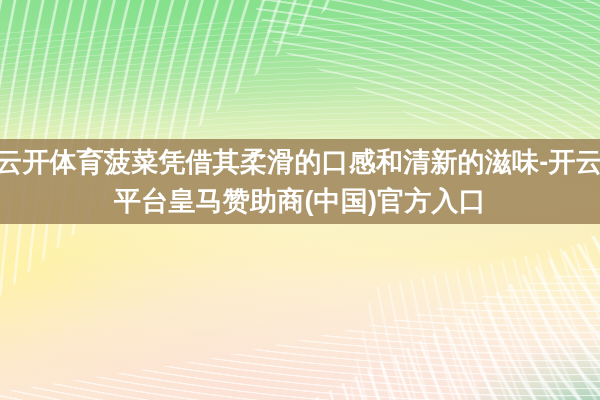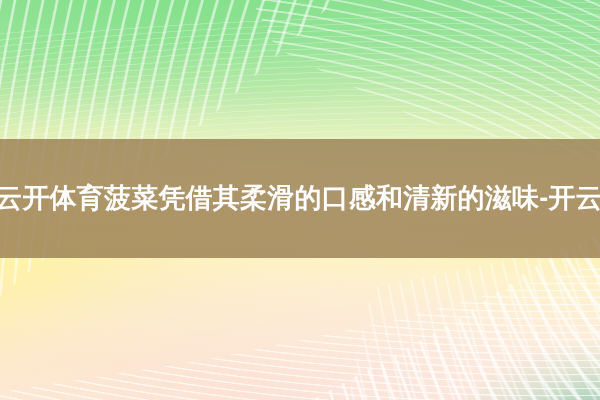--- a/index.html
+++ b/index.html
@@ -170,21 +170,21 @@
         rgba(255,252,230,0.40) 0%,
         rgba(255,252,235,0.0) 72%);
   }
 
   
   #title-band {
     position: absolute;
     left: 0;
     right: 0;
     top: 139px;
-    height: 119px;
+    height: 85px;
     background: rgba(150,122,78,0.78);
     display: flex;
     flex-direction: column;
     align-items: center;
     justify-content: center;
     box-sizing: border-box;
     padding: 0 20px;
   }
 
   .title-line {
@@ -213,15 +213,16 @@
   <div class="layer arcs" id="arcs-tr"></div>
   <div class="layer arcs" id="arcs-mid"></div>
   <div class="layer arcs" id="arcs-ridge"></div>
   <div class="layer arcs" id="arcs-br"></div>
   <div class="layer arcs" id="arcs-teal"></div>
 
   <div class="layer" id="bg-soften"></div>
 
   <div id="title-band">
     <div class="title-line" id="title-line-1">云开体育菠菜凭借其柔滑的口感和清新的滋味-开云</div>
+    <div class="title-line" id="title-line-2">平台皇马赞助商(中国)官方入口</div>
   </div>
 
 </div>
 
 </body></html>

